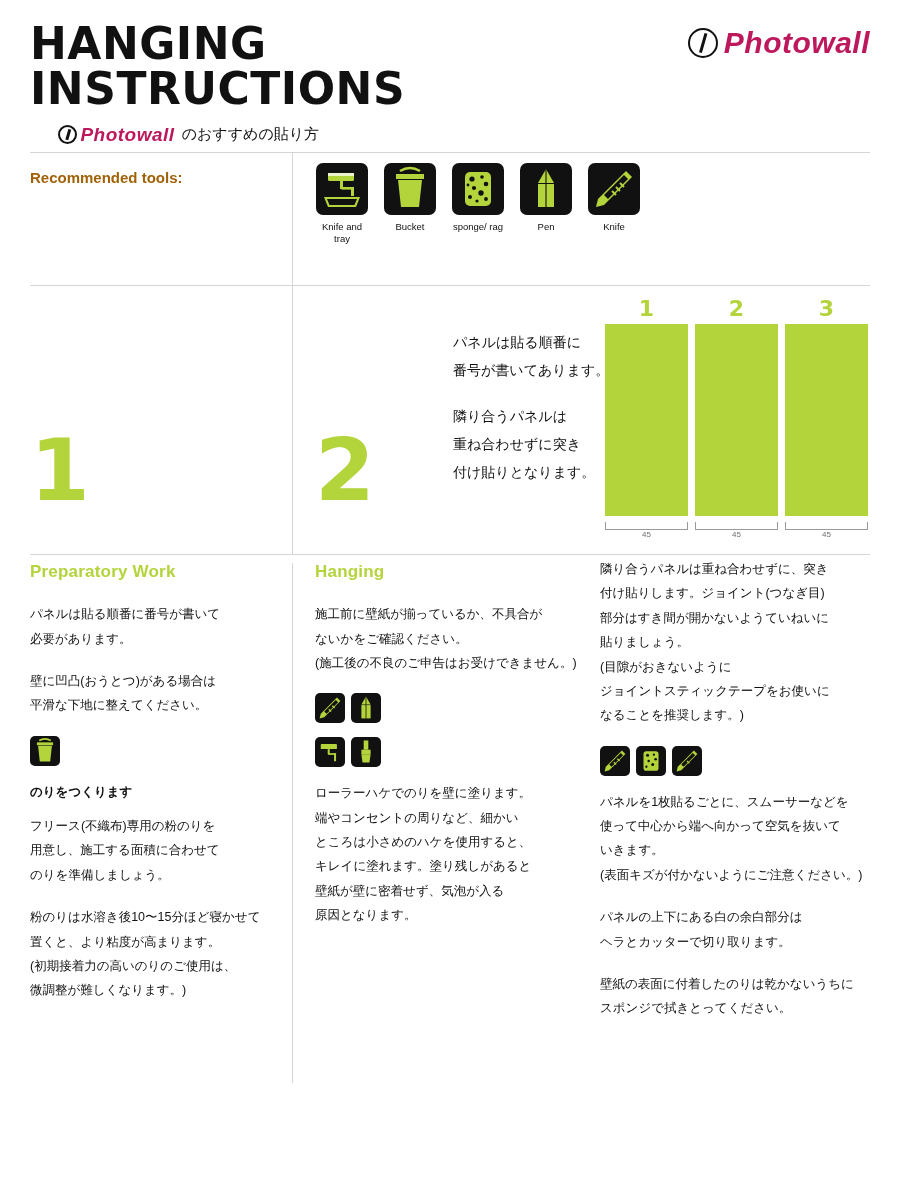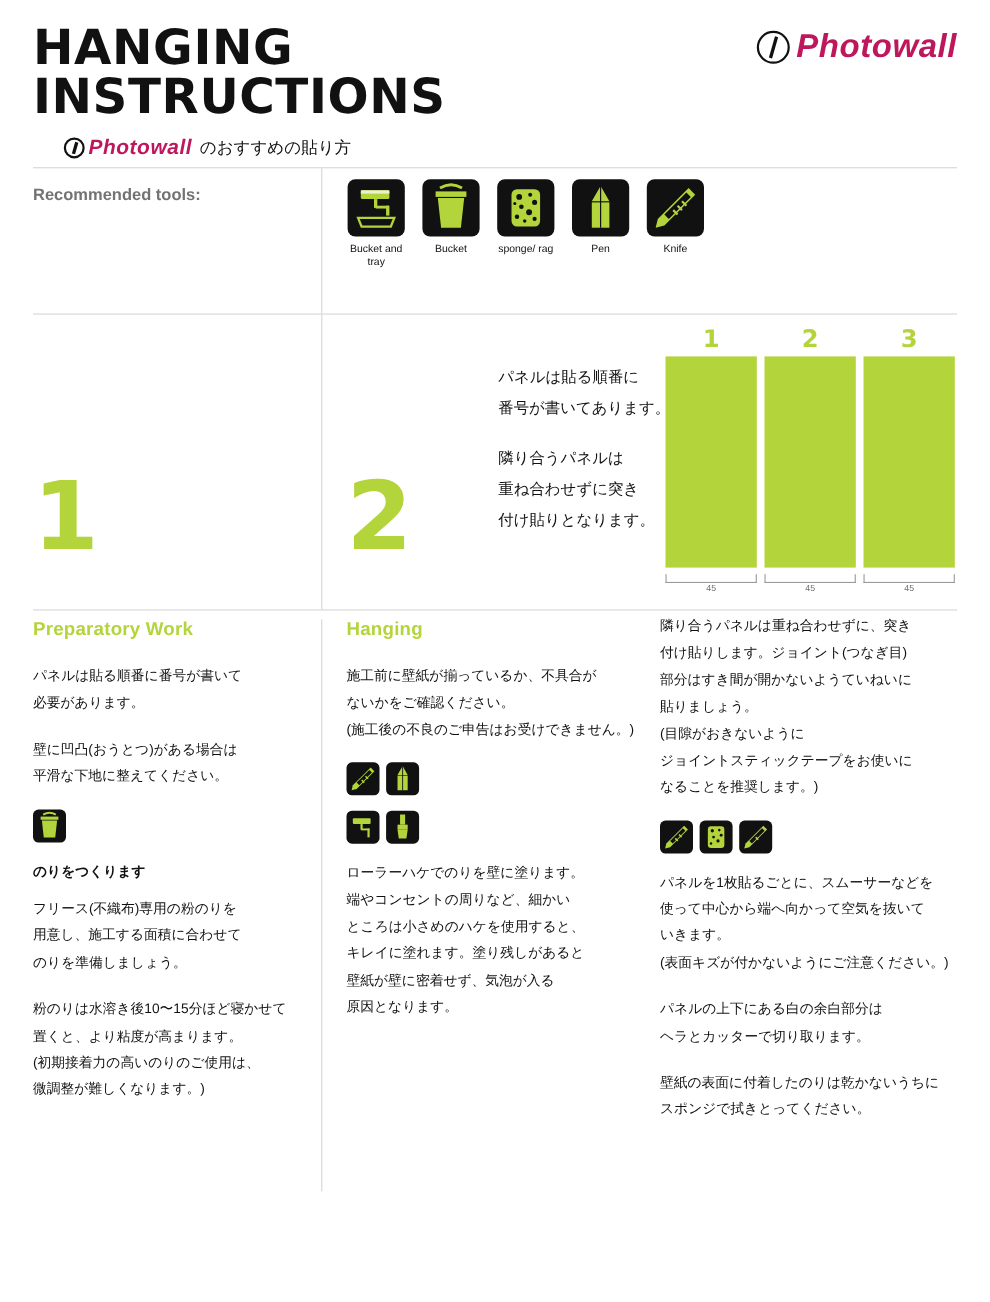--- a/index.html
+++ b/index.html
@@ -106,21 +106,21 @@
   }
 
   
   .tools {
     position: relative;
     height: 132px;
     display: flex;
     align-items: flex-start;
   }
   .tools-label {
-    color: #737373;
+    color: #a16207;
     font-weight: bold;
     font-size: 15px;
     padding-top: 16px;
     width: 262px;
     flex: 0 0 262px;
   }
   .tools-list {
     display: flex;
     gap: 12px;
     padding-top: 10px;
@@ -308,21 +308,21 @@
           <svg width="52" height="52" viewBox="0 0 52 52">
             <rect x="12" y="10" width="26" height="8" rx="1.5" fill="#b4d43c"></rect>
             <rect x="12" y="10" width="26" height="3" fill="#e9f2c8"></rect>
             <rect x="24" y="18" width="3" height="8" fill="#b4d43c"></rect>
             <rect x="25.5" y="24" width="12" height="2.6" fill="#b4d43c"></rect>
             <rect x="35" y="24" width="3" height="9" fill="#b4d43c"></rect>
             <path d="M8 34 L44 34 L40 44 L12 44 Z" fill="#b4d43c"></path>
             <path d="M11 36 L41 36 L38.5 42 L13.5 42 Z" fill="#111"></path>
           </svg>
         </div>
-        <div class="tool-cap">Bucket and tray</div>
+        <div class="tool-cap">Knife and tray</div>
       </div>
 
       <div class="tool">
         <div class="icon-box">
           <svg width="52" height="52" viewBox="0 0 52 52">
             <path d="M16 8 Q26 2 36 8" stroke="#b4d43c" stroke-width="2.6" fill="none"></path>
             <rect x="12" y="11" width="28" height="5" fill="#b4d43c"></rect>
             <path d="M14 17 L38 17 L35 44 L17 44 Z" fill="#b4d43c"></path>
           </svg>
         </div>

